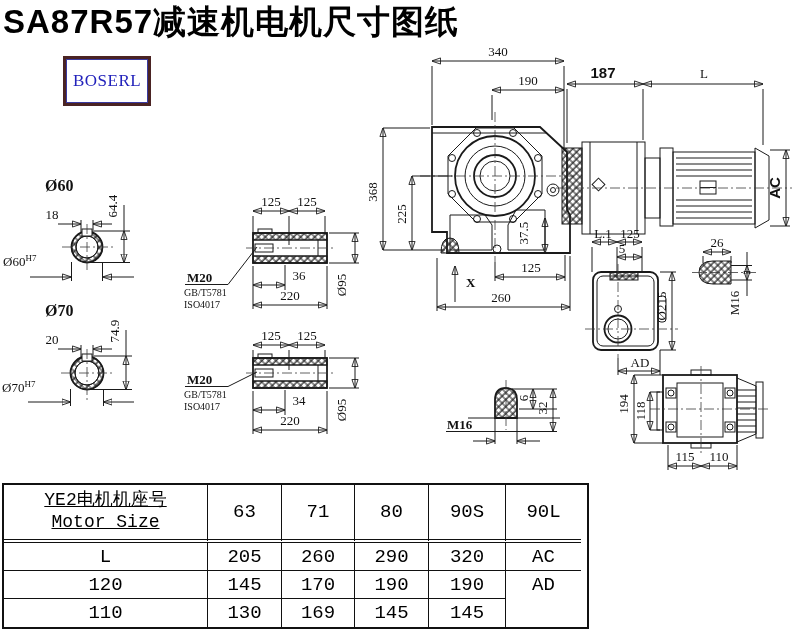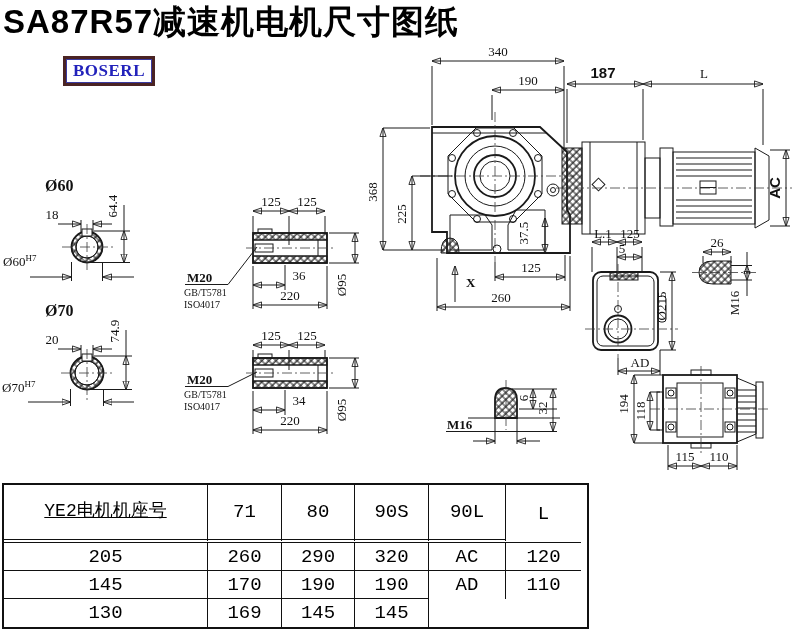--- a/index.html
+++ b/index.html
@@ -3,22 +3,22 @@
 <meta charset="utf-8">
 <style>
   html,body{margin:0;padding:0;background:#fff;}
   #stage{position:relative;width:800px;height:634px;background:#fff;overflow:hidden;
          font-family:"Liberation Sans",sans-serif;}
   
   #title{position:absolute;left:3px;top:0px;font-size:33px;font-weight:700;color:#000;
          letter-spacing:1px;white-space:nowrap;}
   
   #logo{position:absolute;left:63px;top:56px;border:3px solid #4a2323;background:#fff;}
-  #logo .inner{border:1px solid #3a3aa0;padding:1px 6px;font-family:"Liberation Serif",serif;
-         font-weight:700;font-size:17px;color:#2222bb;letter-spacing:0.5px;}
+  #logo .inner{border:1px solid #3a3aa0;padding:11px 6px;font-family:"Liberation Serif",serif;
+         font-weight:400;font-size:17px;color:#2222bb;letter-spacing:0.5px;}
   
   #draw{position:absolute;left:0;top:0;}
   .tech line,.tech path,.tech rect,.tech circle,.tech polygon,.tech polyline{
         stroke:#1a1a1a;fill:none;stroke-width:1;}
   .tech .cl{stroke-dasharray:10 3 2 3;stroke-width:0.8;stroke:#3a3a3a;}
   .tech .b2{stroke-width:1.8;}
   .tech .hf{fill:url(#hp);}
   .tech .wf{fill:#fff;}
   .tech text{stroke:none;fill:#111;}
   .d{font:13px "Liberation Serif",serif;}
@@ -368,21 +368,23 @@
       <line x1="668" y1="445" x2="668" y2="470"></line>
         <line x1="737" y1="445" x2="737" y2="470"></line>
       <text class="d" x="685" y="461" text-anchor="middle">115</text>
       <text class="d" x="719" y="461" text-anchor="middle">110</text>
     </g>
   </svg>
 
   <div id="tbl">
     <div class="cell hdr hcol">
       <div>YE2电机机座号</div>
+      <div>Motor Size</div>
     </div>
+    <div class="cell hdr">63</div>
     <div class="cell hdr">71</div>
     <div class="cell hdr">80</div>
     <div class="cell hdr">90S</div>
     <div class="cell hdr">90L</div>
 
     <div class="cell">L</div>
     <div class="cell">205</div>
     <div class="cell">260</div>
     <div class="cell">290</div>
     <div class="cell">320</div>

